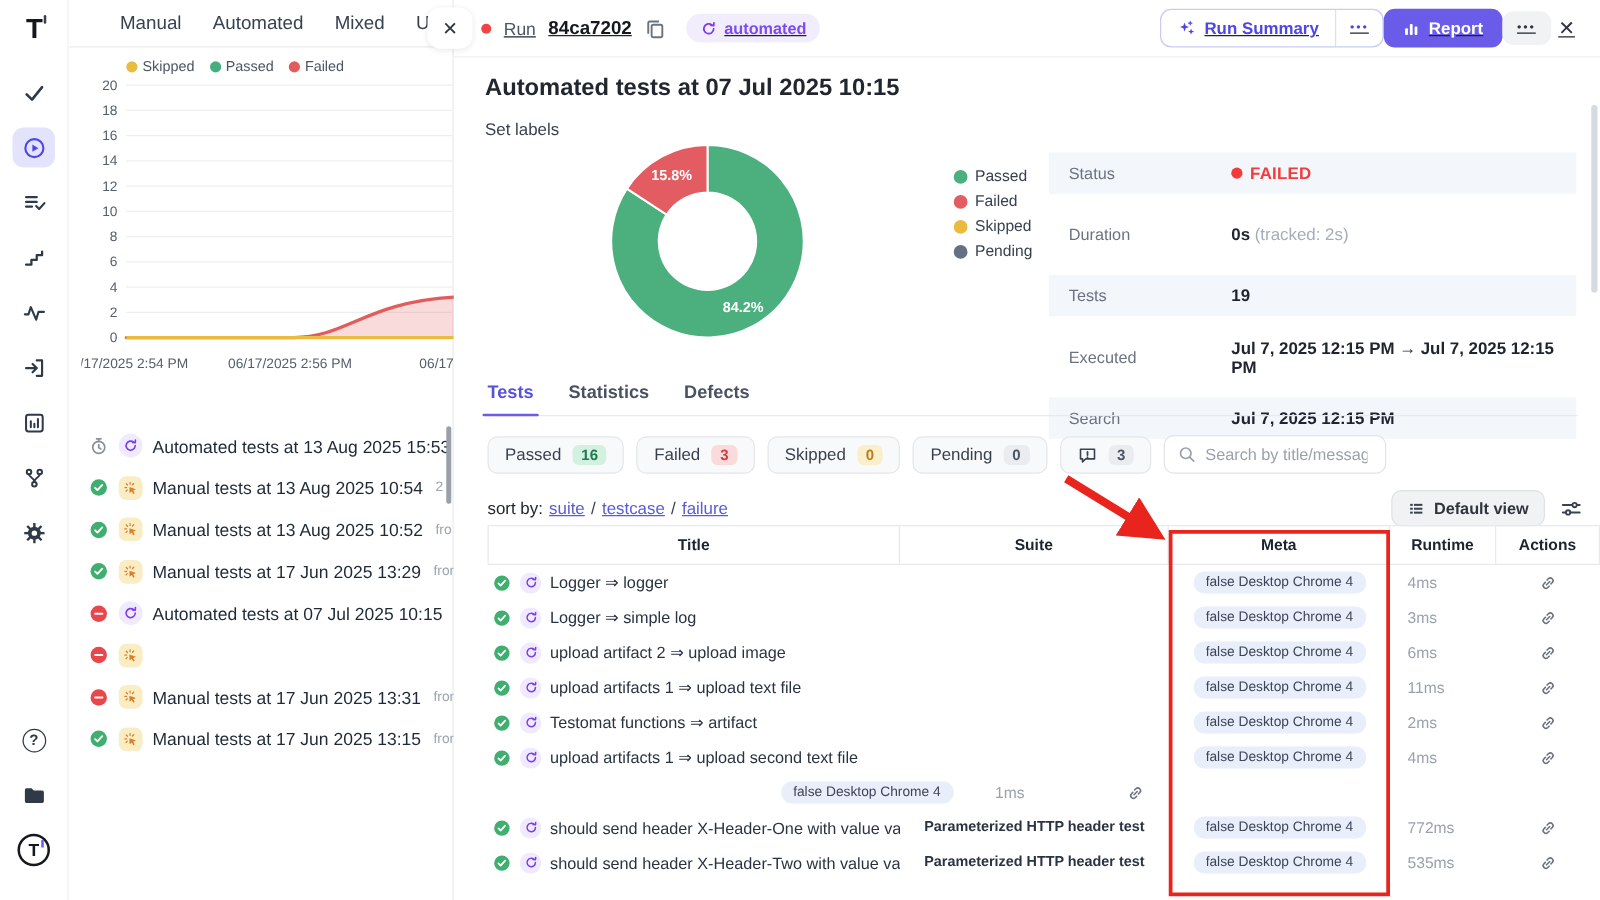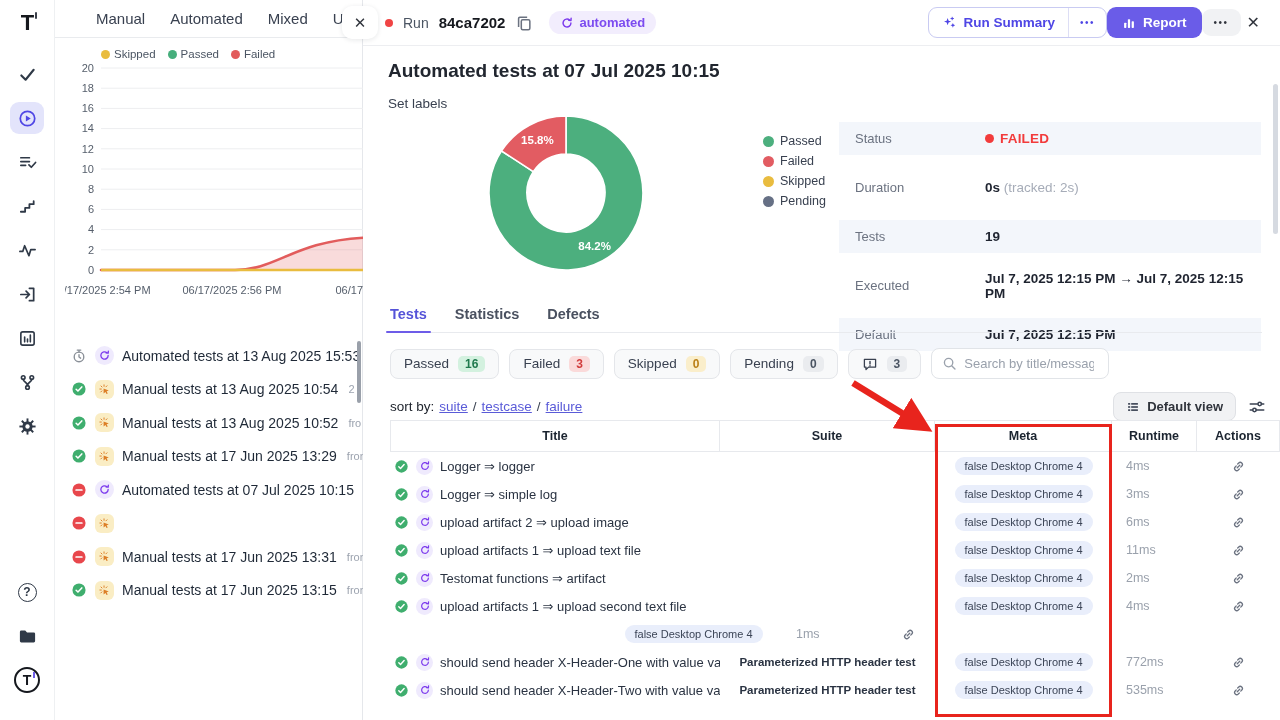--- a/index.html
+++ b/index.html
@@ -42,21 +42,21 @@
   .type-badge { width:19px; height:19px; border-radius:6px; display:flex; align-items:center; justify-content:center; flex:0 0 19px; }
   .type-badge.manual { background:#FAEDC4; color:#DC7E26; }
   .type-badge.automated { background:#EFEAFD; color:#7C3AED; border-radius:50%; }
   .type-badge .ic { width:13px; height:13px; }
   .run-title { font-size:14px; color:#1F2937; white-space:nowrap; }
   .run-suffix { font-size:11px; color:#9CA3AF; margin-left:2px; white-space:nowrap; }
   .lp-scrollthumb { position:absolute; right:1px; top:341px; width:4.5px; height:62px; background:#9AA0AA; border-radius:3px; }
 
   
   .main-panel { flex:1; position:relative; background:#fff; overflow:hidden; }
-  .run-bar { height:46px; border-bottom:1px solid #EDEEF1; display:flex; align-items:center; padding:0 14px 0 22px; gap:10px; }
+  .run-bar { height:46px; border-bottom:1px solid #EDEEF1; display:flex; align-items:center; padding:0 14px 0 22px; gap:10px;text-decoration:underline; }
   .run-dot { width:8px; height:8px; border-radius:50%; background:#F04444; }
   .run-label { font-size:14px; color:#4B5563; }
   .run-id { font-size:15px; font-weight:800; color:#15181E; }
   .copy-btn { width:18px; height:18px; color:#6B7280; cursor:pointer; }
   .auto-pill { display:flex; align-items:center; gap:5px; background:#F2EDFD; border-radius:15px; padding:4px 11px; margin-left:6px; cursor:pointer; }
   .auto-pill .ic { width:14px; height:14px; color:#7C3AED; }
   .auto-pill span { font-size:13px; color:#7C4BF0; font-weight:600; }
   .run-bar-right { margin-left:auto; display:flex; align-items:center; }
   .split-btn { display:flex; align-items:stretch; border:1px solid #C9CBF2; border-radius:9px; overflow:hidden; background:#fff; }
   .split-main { display:flex; align-items:center; gap:7px; padding:7px 13px; color:#4F46E5; font-size:13.5px; font-weight:700; cursor:pointer; }
@@ -533,21 +533,21 @@
               <span><b style="font-weight:600">19</b></span>
             </span>
           </div>
           <div class="info-row">
             <span class="info-label">Executed</span>
             <span class="info-value">
               <span><b style="font-weight:600">Jul 7, 2025 12:15 PM → Jul 7, 2025 12:15 PM</b></span>
             </span>
           </div>
           <div class="info-row">
-            <span class="info-label">Default</span>
+            <span class="info-label">Search</span>
             <span class="info-value">
               <span><b style="font-weight:600">Jul 7, 2025 12:15 PM</b></span>
             </span>
           </div>
         </div>
 
       <div class="detail-tabs" id="detail-tabs">
           <span class="dtab active">Tests</span>
           <span class="dtab">Statistics</span>
           <span class="dtab">Defects</span>

